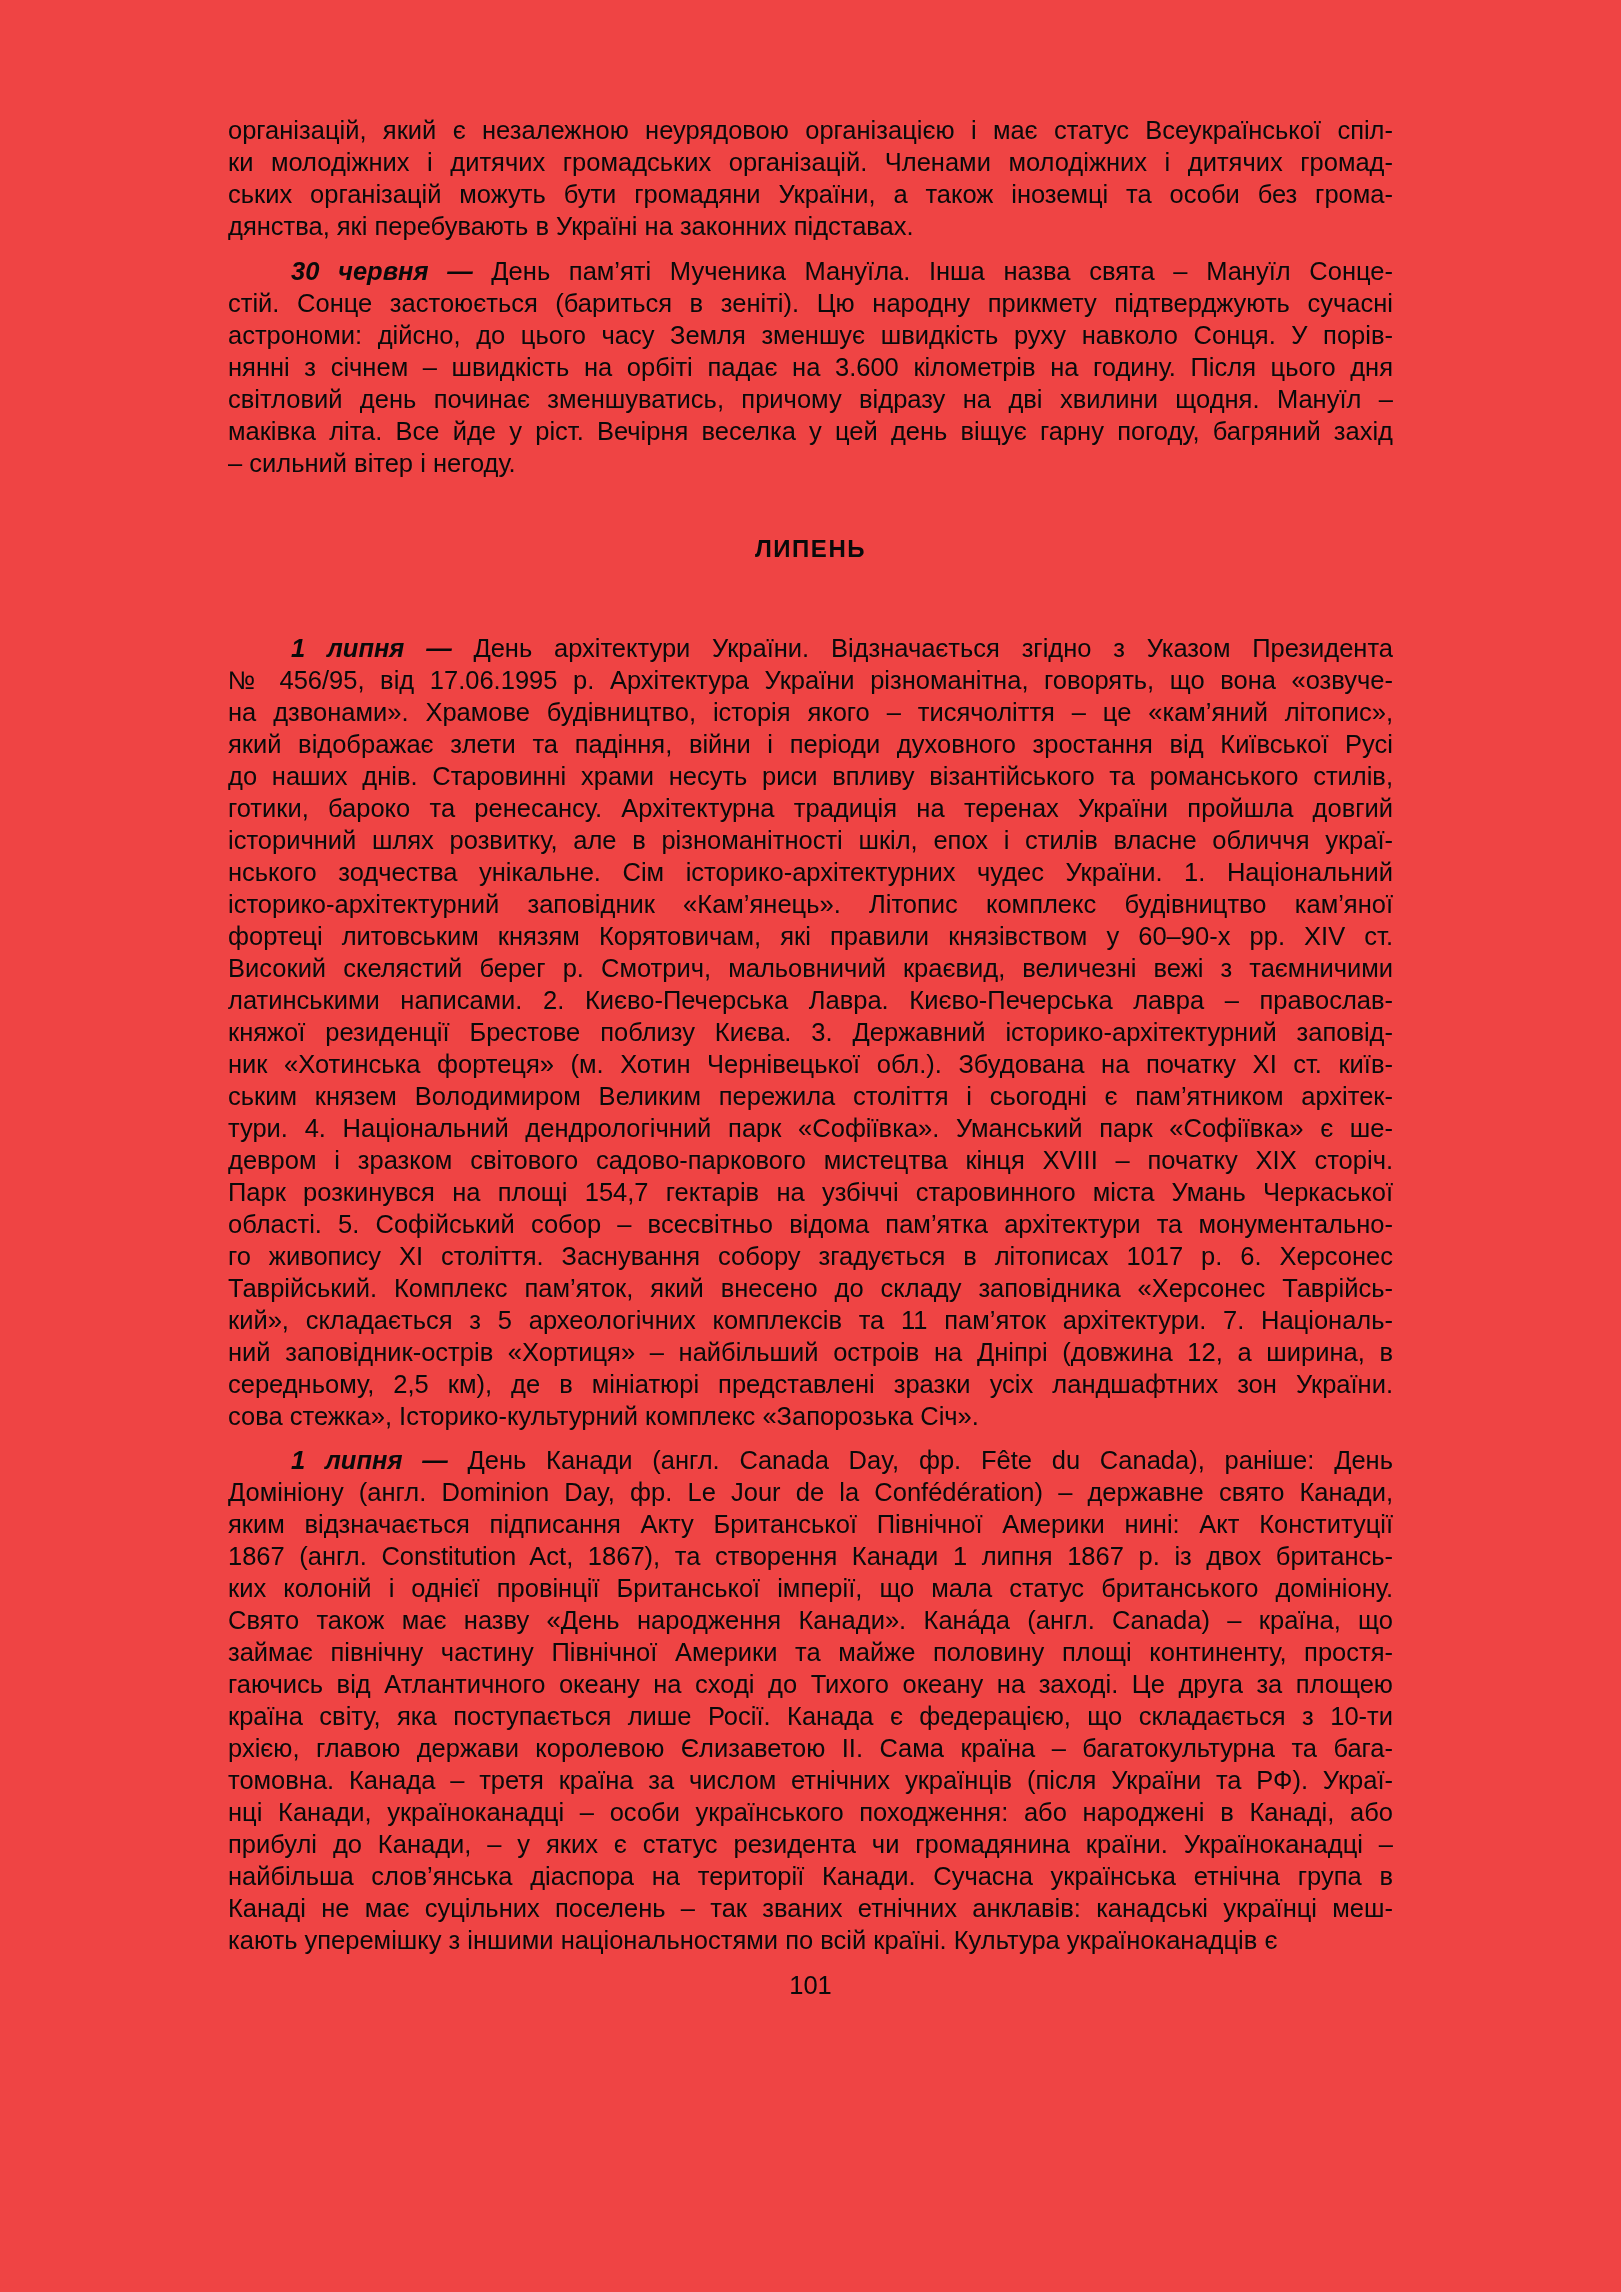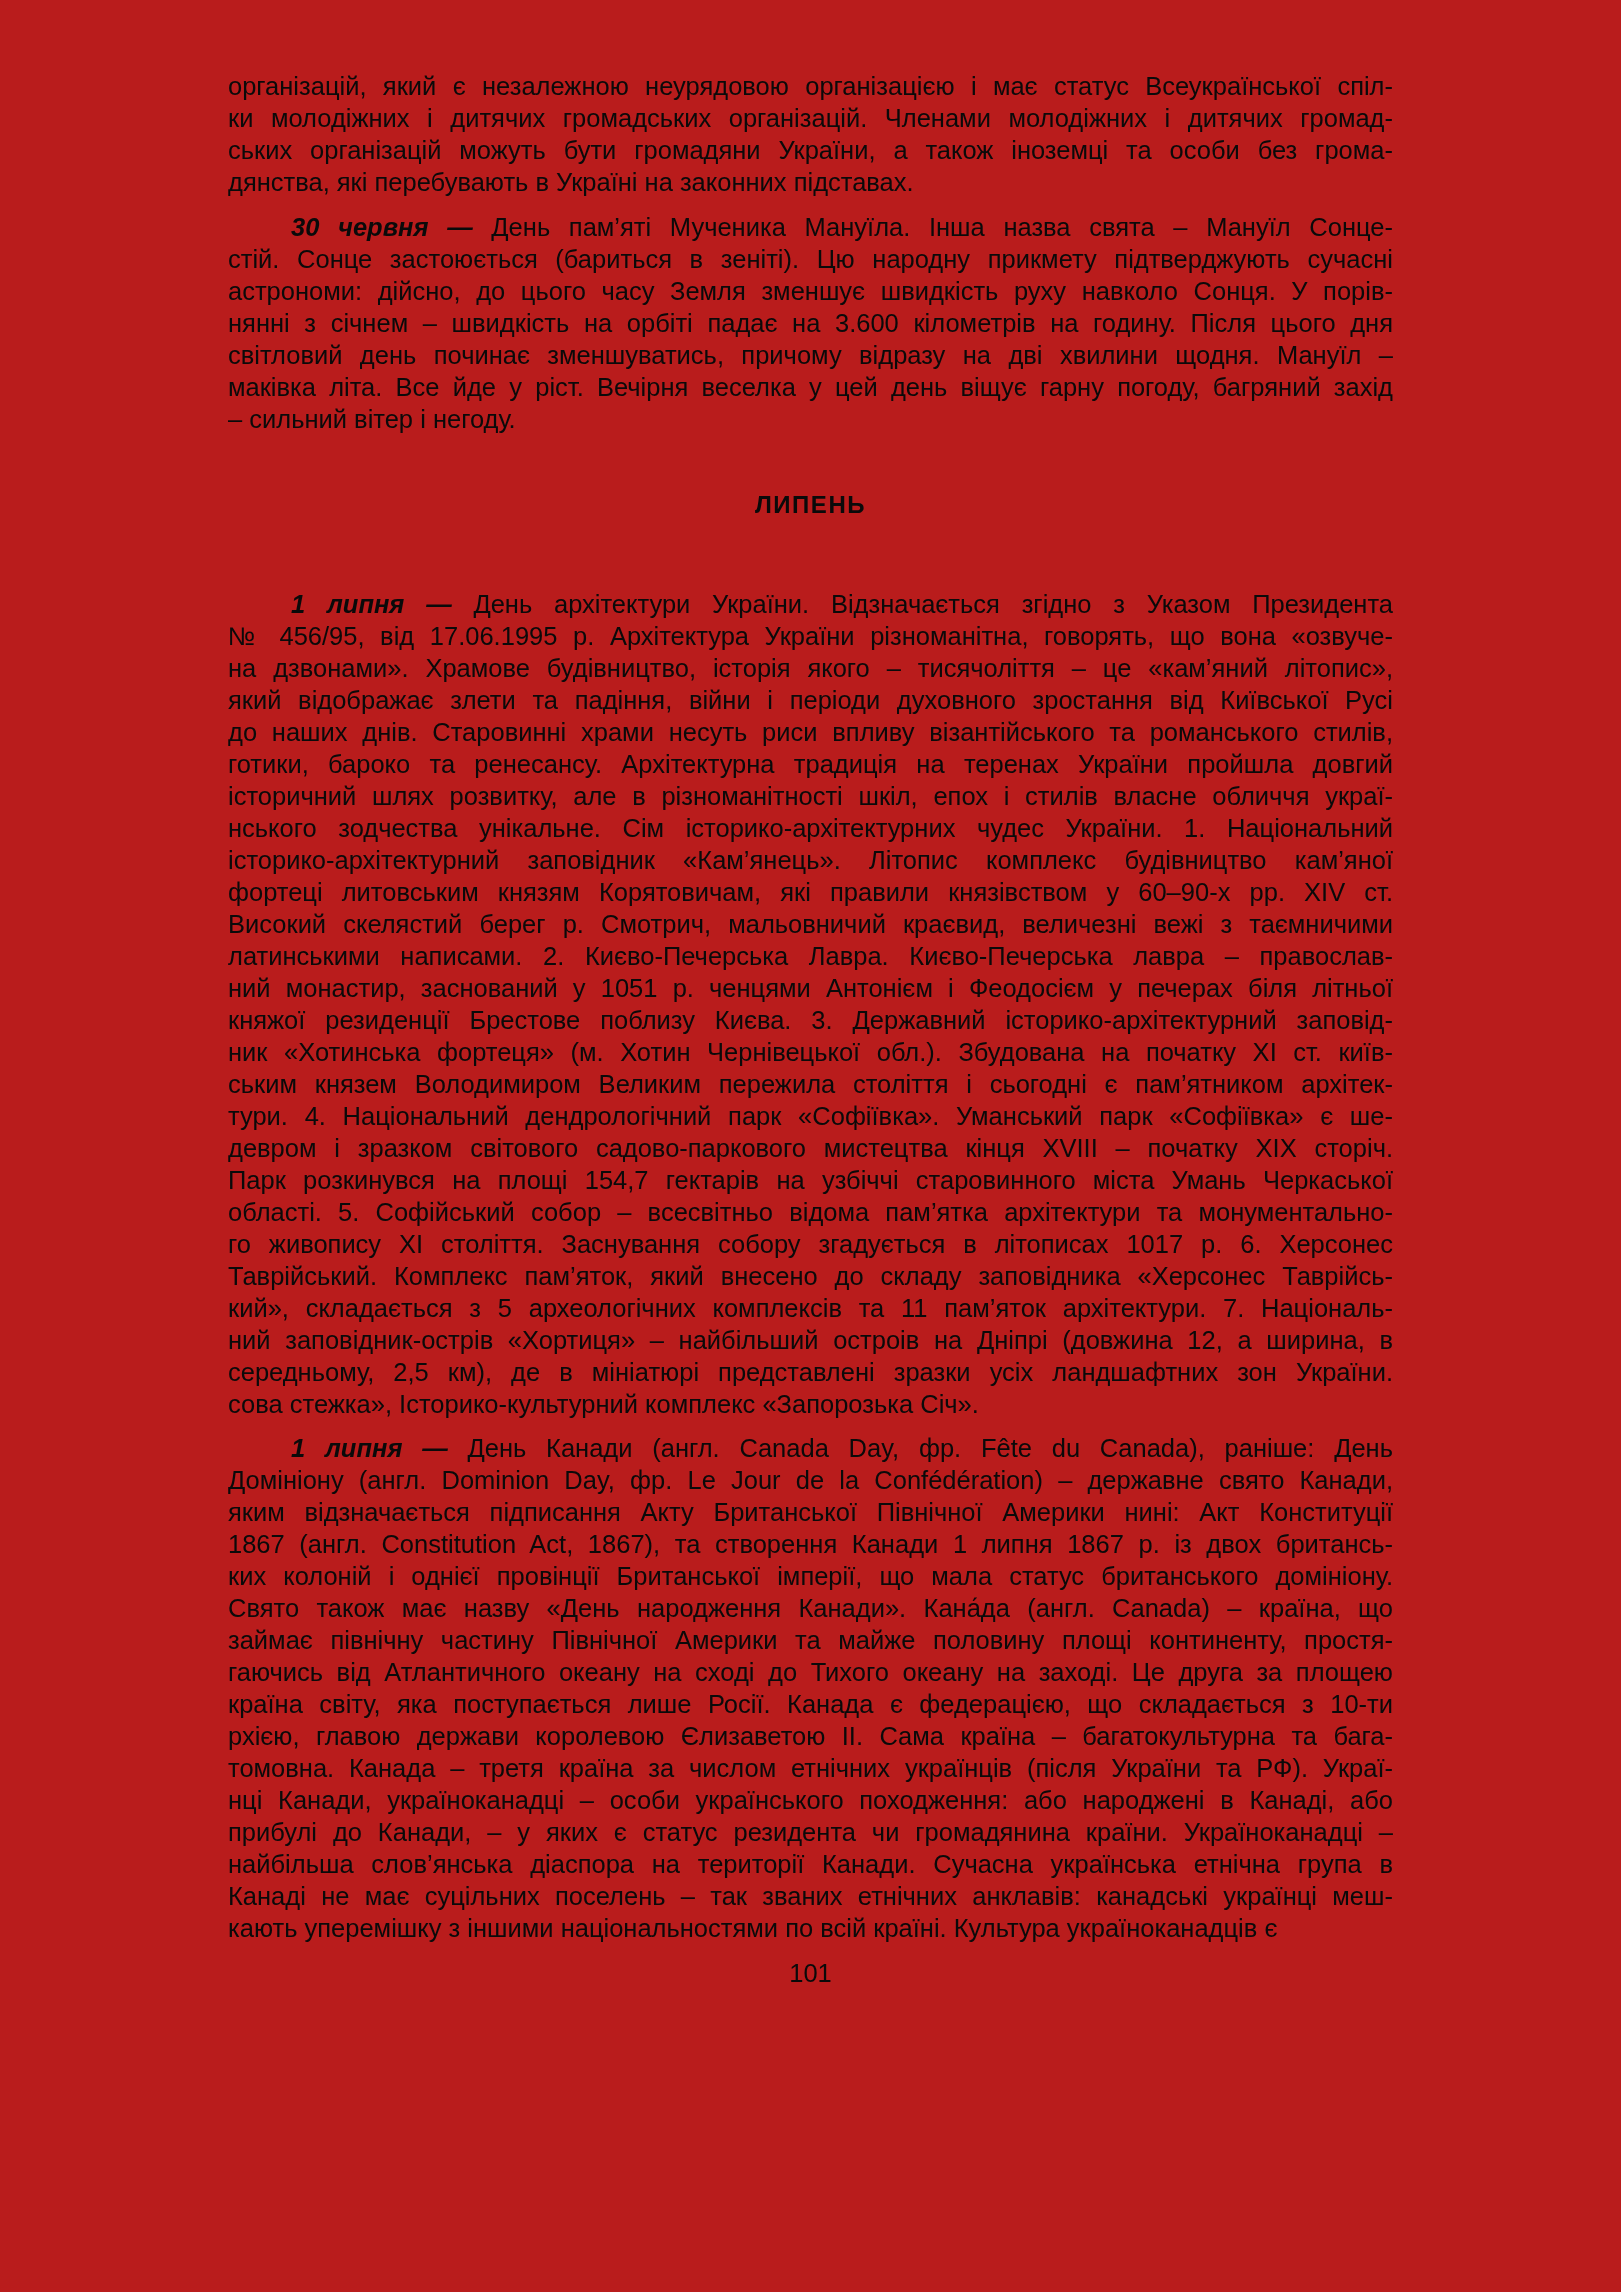--- a/index.html
+++ b/index.html
@@ -5,27 +5,27 @@
   html, body {
     margin: 0;
     padding: 0;
     background: #e8e8e8;
   }
   .page {
     position: relative;
     width: 1621px;
     height: 2293px;
     margin: 0 auto;
-    background: #b91c1c;
+    background: #ef4444;
     color: #0a0a0a;
     font-family: "Liberation Sans", "DejaVu Sans", sans-serif;
     font-size: 25.5px;
     line-height: 32px;
     box-sizing: border-box;
-    padding: 70px 228px 0 228px;
+    padding: 114px 228px 0 228px;
   }
   .para {
     margin: 0 0 12.7px 0;
   }
   .para .line {
     text-align: justify;
     text-align-last: justify;
     white-space: normal;
   }
   .para .line.last {
@@ -78,21 +78,20 @@
         <div class="line">на дзвонами». Храмове будівництво, історія якого – тисячоліття – це «кам’яний літопис»,</div>
         <div class="line">який відображає злети та падіння, війни і періоди духовного зростання від Київської Русі</div>
         <div class="line">до наших днів. Старовинні храми несуть риси впливу візантійського та романського стилів,</div>
         <div class="line">готики, бароко та ренесансу. Архітектурна традиція на теренах України пройшла довгий</div>
         <div class="line">історичний шлях розвитку, але в різноманітності шкіл, епох і стилів власне обличчя украї-</div>
         <div class="line">нського зодчества унікальне. Сім історико-архітектурних чудес України. 1. Національний</div>
         <div class="line">історико-архітектурний заповідник «Кам’янець». Літопис комплекс будівництво кам’яної</div>
         <div class="line">фортеці литовським князям Корятовичам, які правили князівством у 60–90-х рр. XIV ст.</div>
         <div class="line">Високий скелястий берег р. Смотрич, мальовничий краєвид, величезні вежі з таємничими</div>
         <div class="line">латинськими написами. 2. Києво-Печерська Лавра. Києво-Печерська лавра – православ-</div>
-        <div class="line">ний монастир, заснований у 1051 р. ченцями Антонієм і Феодосієм у печерах біля літньої</div>
         <div class="line">княжої резиденції Брестове поблизу Києва. 3. Державний історико-архітектурний заповід-</div>
         <div class="line">ник «Хотинська фортеця» (м. Хотин Чернівецької обл.). Збудована на початку XI ст. київ-</div>
         <div class="line">ським князем Володимиром Великим пережила століття і сьогодні є пам’ятником архітек-</div>
         <div class="line">тури. 4. Національний дендрологічний парк «Софіївка». Уманський парк «Софіївка» є ше-</div>
         <div class="line">девром і зразком світового садово-паркового мистецтва кінця XVIII – початку XIX сторіч.</div>
         <div class="line">Парк розкинувся на площі 154,7 гектарів на узбіччі старовинного міста Умань Черкаської</div>
         <div class="line">області. 5. Софійський собор – всесвітньо відома пам’ятка архітектури та монументально-</div>
         <div class="line">го живопису XI століття. Заснування собору згадується в літописах 1017 р. 6. Херсонес</div>
         <div class="line">Таврійський. Комплекс пам’яток, який внесено до складу заповідника «Херсонес Таврійсь-</div>
         <div class="line">кий», складається з 5 археологічних комплексів та 11 пам’яток архітектури. 7. Національ-</div>

